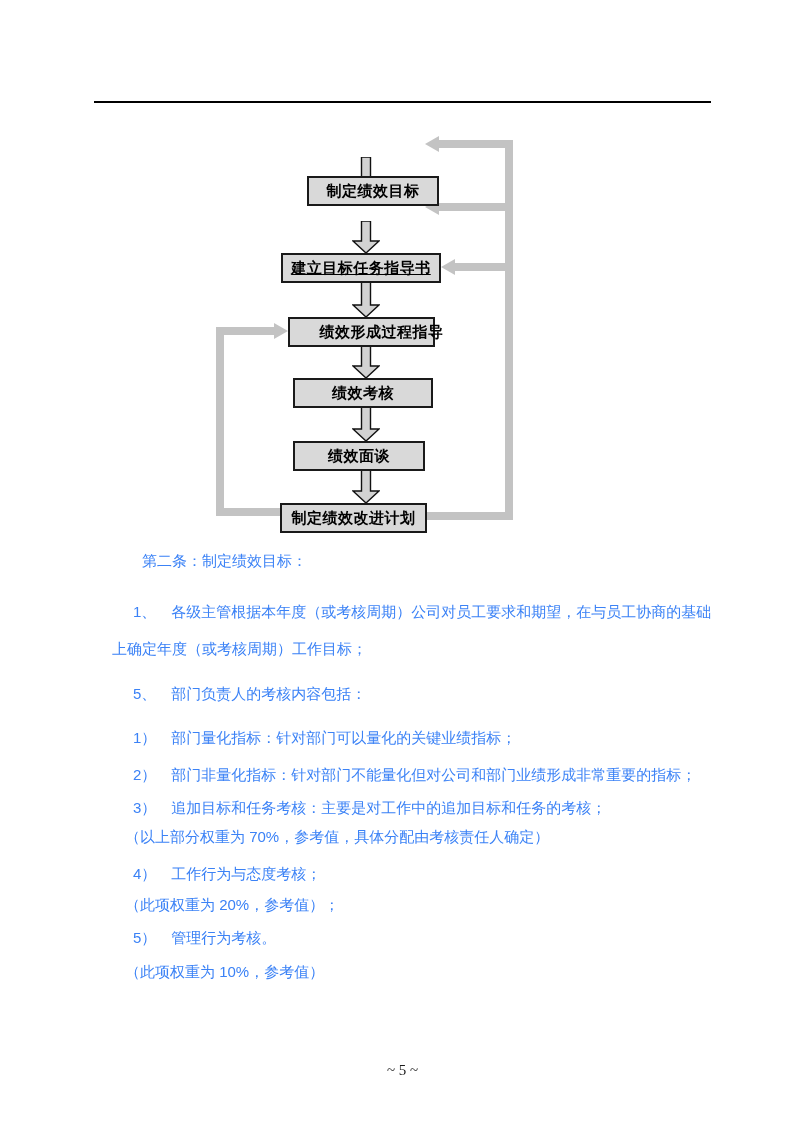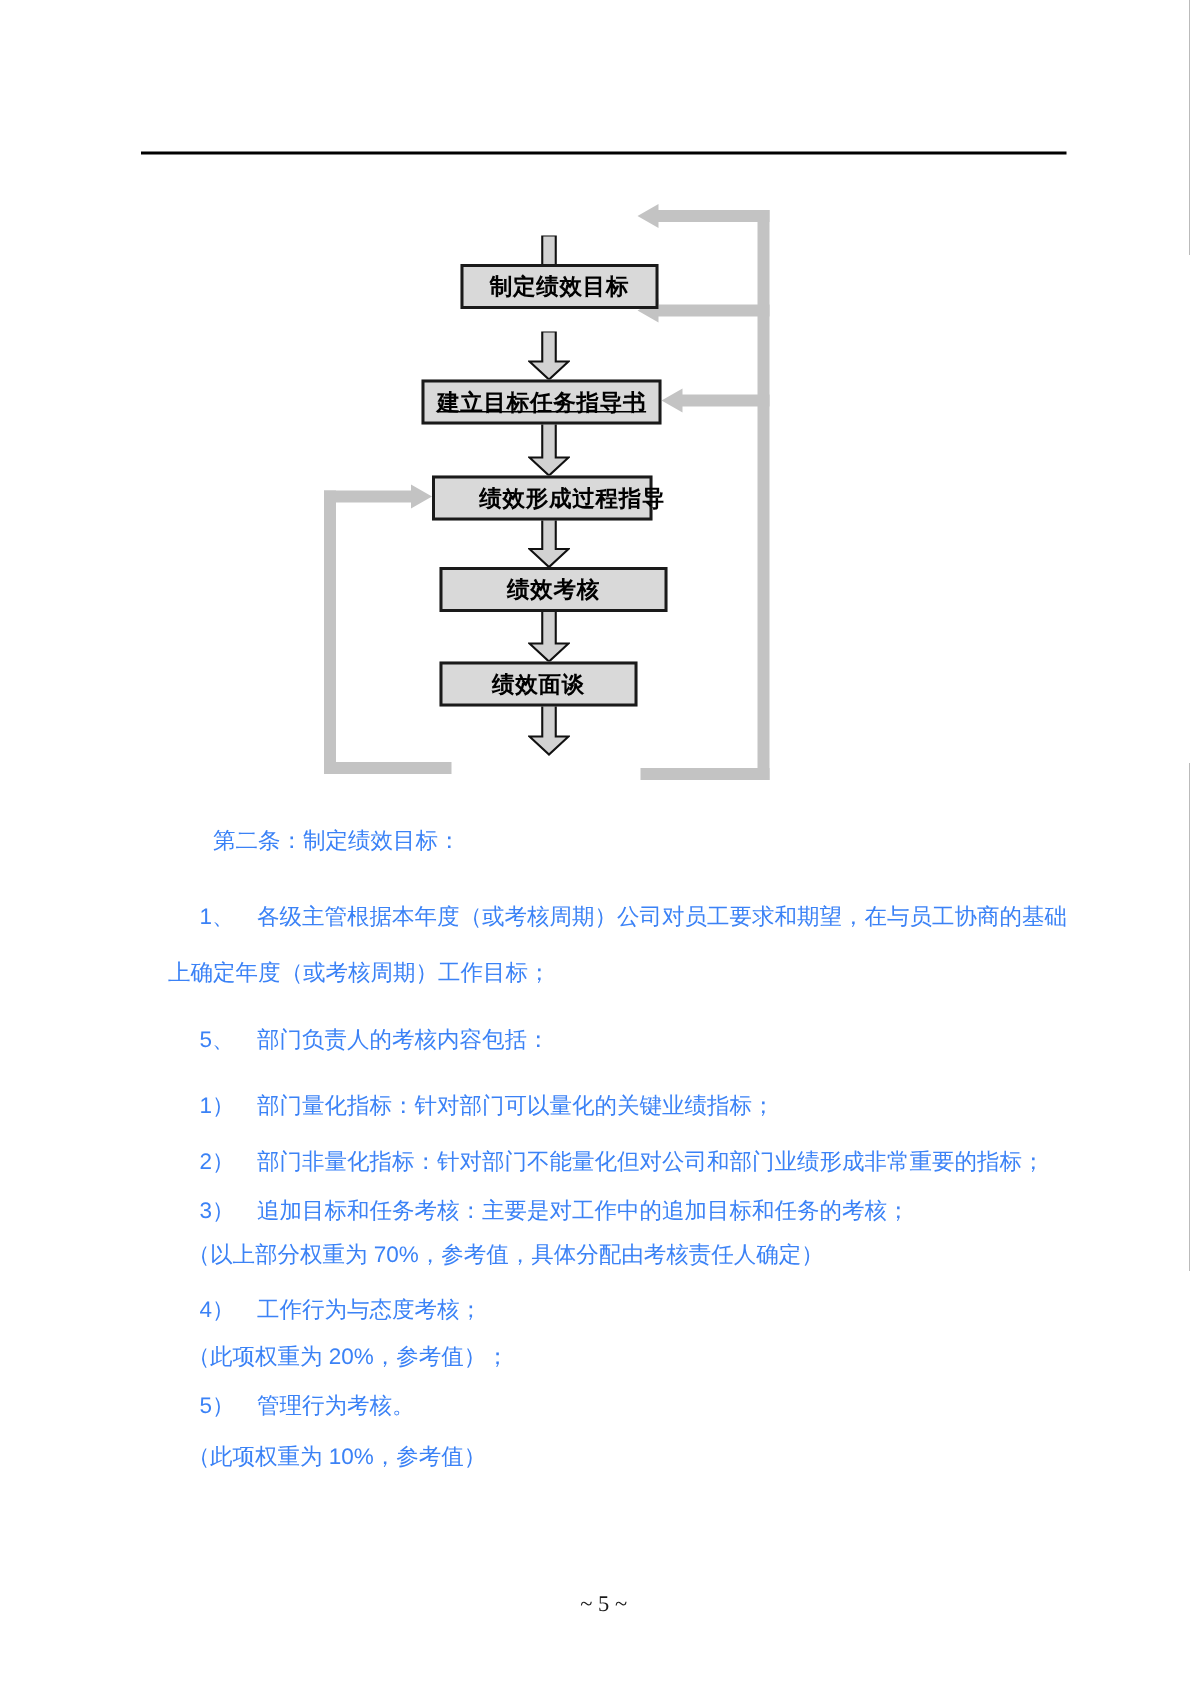--- a/index.html
+++ b/index.html
@@ -81,22 +81,23 @@
   <svg class="barrow" style="top:407px;" width="28" height="35">
     <polygon points="9.5,0 18.5,0 18.5,22 27,22 14,34 1,22 9.5,22" fill="#d2d2d2" stroke="#111" stroke-width="1.4"></polygon>
   </svg>
   <svg class="barrow" style="top:470px;" width="28" height="34">
     <polygon points="9.5,0 18.5,0 18.5,21 27,21 14,33 1,21 9.5,21" fill="#d2d2d2" stroke="#111" stroke-width="1.4"></polygon>
   </svg>
 
   <div class="fbox" style="left:307px;top:128px;width:132px;height:30px;margin-top:48px;">制定绩效目标</div>
   <div class="fbox" style="left:281px;top:253px;width:160px;height:30px;text-decoration:underline;">建立目标任务指导书</div>
   <div class="fbox" style="left:288px;top:317px;width:147px;height:30px;padding-left:40px;">绩效形成过程指导</div>
-  <div class="fbox" style="left:293px;top:378px;width:152px;height:30px;">绩效考核</div>
+  <div class="fbox" style="left:293px;top:378px;width:140px;height:30px;">绩效考核</div>
   <div class="fbox" style="left:293px;top:441px;width:132px;height:30px;">绩效面谈</div>
+  <div class="fbox" style="left:280px;top:503px;width:147px;height:30px;">制定绩效改进计划</div>
 
   <div class="bline" style="left:142px;top:553px;">第二条：制定绩效目标：</div>
   <div class="bline" style="left:133px;top:604px;">1、　各级主管根据本年度（或考核周期）公司对员工要求和期望，在与员工协商的基础</div>
   <div class="bline" style="left:112px;top:641px;">上确定年度（或考核周期）工作目标；</div>
   <div class="bline" style="left:133px;top:686px;">5、　部门负责人的考核内容包括：</div>
   <div class="bline" style="left:133px;top:730px;">1）　部门量化指标：针对部门可以量化的关键业绩指标；</div>
   <div class="bline" style="left:133px;top:767px;">2）　部门非量化指标：针对部门不能量化但对公司和部门业绩形成非常重要的指标；</div>
   <div class="bline" style="left:133px;top:800px;">3）　追加目标和任务考核：主要是对工作中的追加目标和任务的考核；</div>
   <div class="bline" style="left:125px;top:829px;text-align:center;">（以上部分权重为 70%，参考值，具体分配由考核责任人确定）</div>
   <div class="bline" style="left:133px;top:866px;">4）　工作行为与态度考核；</div>

